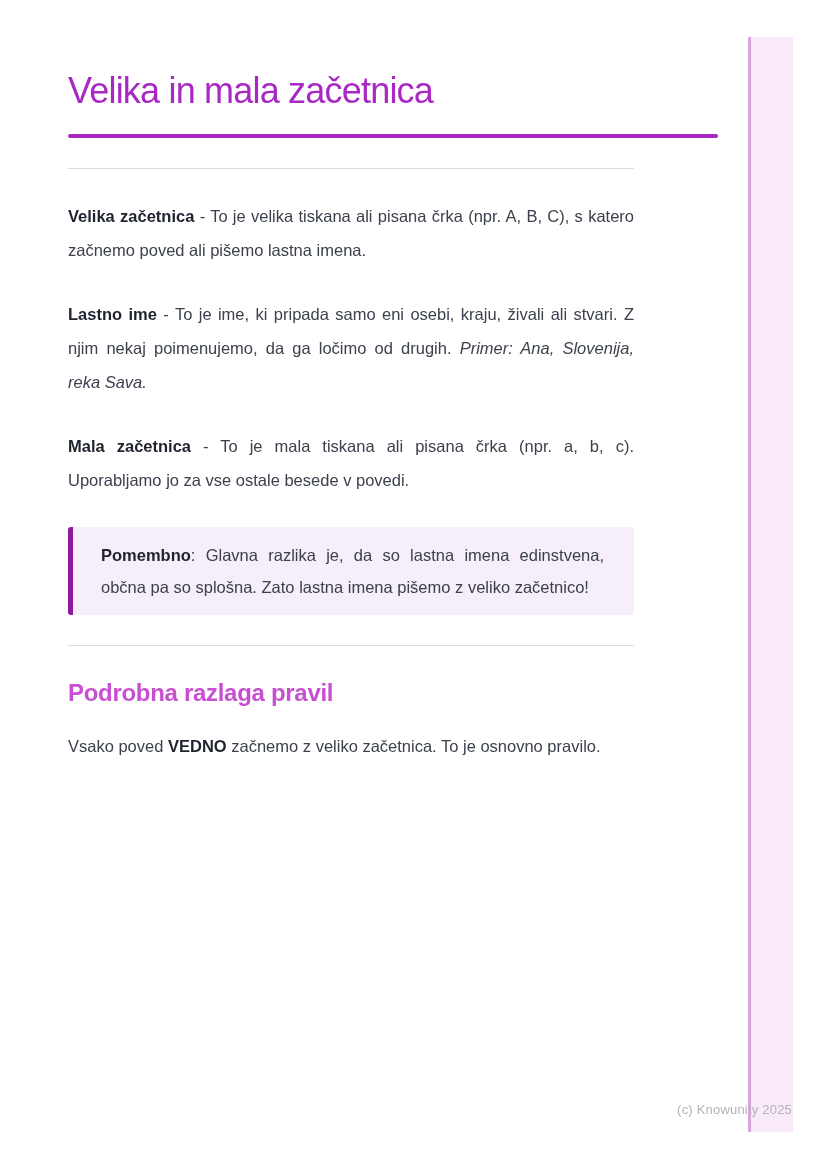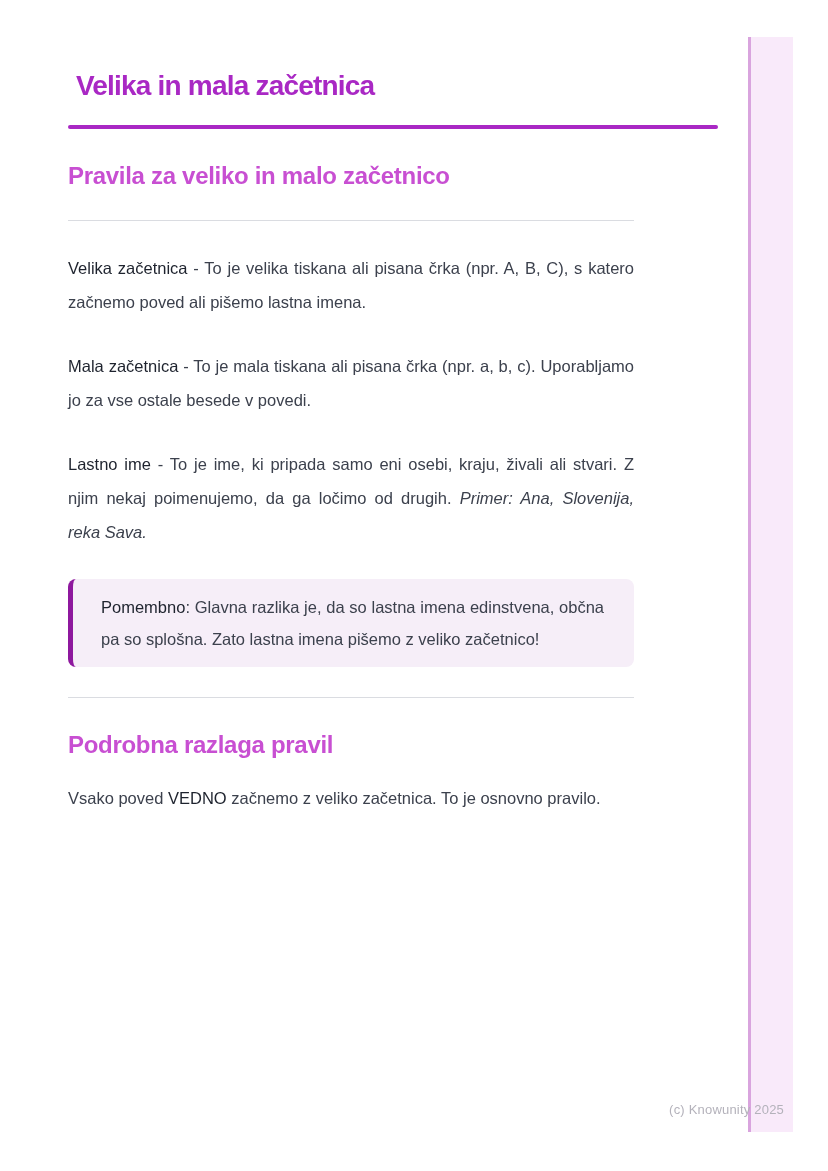--- a/index.html
+++ b/index.html
@@ -24,26 +24,25 @@
   }
   .content {
     position: absolute;
     left: 68px;
     top: 0;
     width: 566px;
     z-index: 2;
   }
   h1.doc-title {
     margin-top: 70px;
-    font-size: 28px;
+    font-size: 36px;
     line-height: 1.15;
-    font-weight: 700;
+    font-weight: 400;
     letter-spacing: -0.8px;
     color: #a928c4;
-    margin-left: 8px;
   }
   .title-rule {
     width: 650px;
     height: 4px;
     margin-top: 23px;
     background: #a928c4;
     border-radius: 2px;
   }
   h2.section-heading {
     font-size: 24px;
@@ -60,43 +59,43 @@
     color: #d56fdd;
   }
   p.body {
     margin-top: 22px;
     font-size: 16.5px;
     line-height: 34px;
     color: #3c414d;
     text-align: justify;
   }
   p.term-p { margin-top: 30px; }
-  p.body b, li b, .callout b { color: #1e232e; font-weight: 400; }
+  p.body b, li b, .callout b { color: #1e232e; font-weight: 700; }
   p.body em { font-style: italic; color: #3c414d; }
   hr.divider {
     border: none;
     border-top: 1px solid #dadce1;
     margin-top: 30px;
     width: 566px;
   }
   .callout {
     margin-top: 30px;
     background: #f6eef8;
     border-left: 5px solid #8e189e;
-    border-radius: 8px;
+    border-radius: 3px;
     padding: 12px 30px 12px 28px;
     font-size: 16.5px;
     line-height: 32px;
     color: #3c414d;
     text-align: justify;
   }
   .footer {
     position: absolute;
     top: 1102px;
-    left: 8px;
+    left: 16px;
     width: 776px;
     text-align: right;
     font-size: 13px;
     letter-spacing: 0.2px;
     color: #b4b2bb;
     z-index: 3;
   }
 </style>
 </head>
 <body>
@@ -104,32 +103,31 @@
 <div class="page">
 
   <div class="side-strip"></div>
 
   <div class="content">
 
     <h1 class="doc-title">Velika in mala začetnica</h1>
     <div class="title-rule"></div>
 
     <section>
-      <h2 class="section-heading mt-h2">Pravila za veliko in malo začetnico</h2>
     </section>
 
     <hr class="divider">
 
     <section>
 
       <p class="body term-p"><b>Velika začetnica</b><span> - </span><span>To je velika tiskana ali pisana črka (npr. A, B, C), s katero začnemo poved ali pišemo lastna imena.</span><em></em></p>
 
+      <p class="body term-p"><b>Lastno ime</b><span> - </span><span>To je ime, ki pripada samo eni osebi, kraju, živali ali stvari. Z njim nekaj poimenujemo, da ga ločimo od drugih.</span><em> Primer: Ana, Slovenija, reka Sava.</em></p>
+
       <p class="body term-p"><b>Mala začetnica</b><span> - </span><span>To je mala tiskana ali pisana črka (npr. a, b, c). Uporabljamo jo za vse ostale besede v povedi.</span><em></em></p>
-
-      <p class="body term-p"><b>Lastno ime</b><span> - </span><span>To je ime, ki pripada samo eni osebi, kraju, živali ali stvari. Z njim nekaj poimenujemo, da ga ločimo od drugih.</span><em> Primer: Ana, Slovenija, reka Sava.</em></p>
 
 
       <div class="callout"><b>Pomembno</b><span>: Glavna razlika je, da so lastna imena edinstvena, občna pa so splošna. Zato lastna imena pišemo z veliko začetnico!</span></div>
     </section>
 
     <hr class="divider">
 
     <section>
       <h2 class="section-heading mt-h2">Podrobna razlaga pravil</h2>
 

